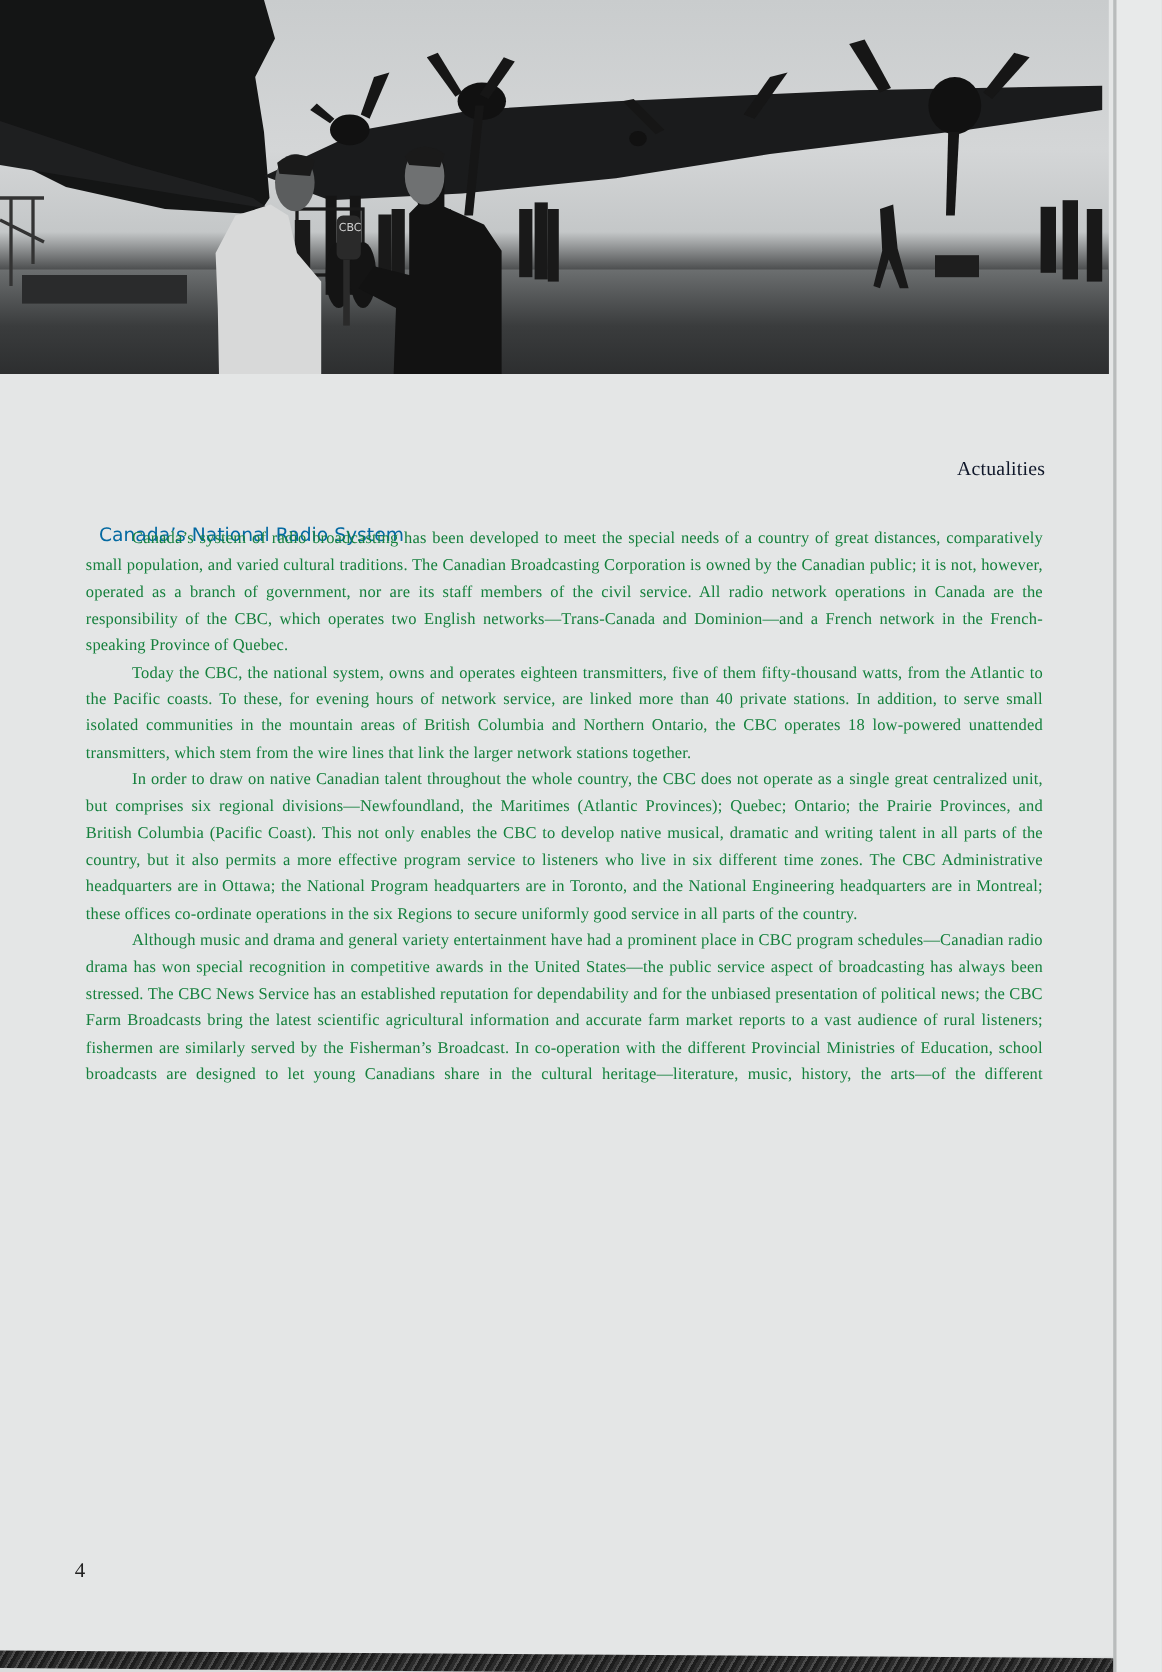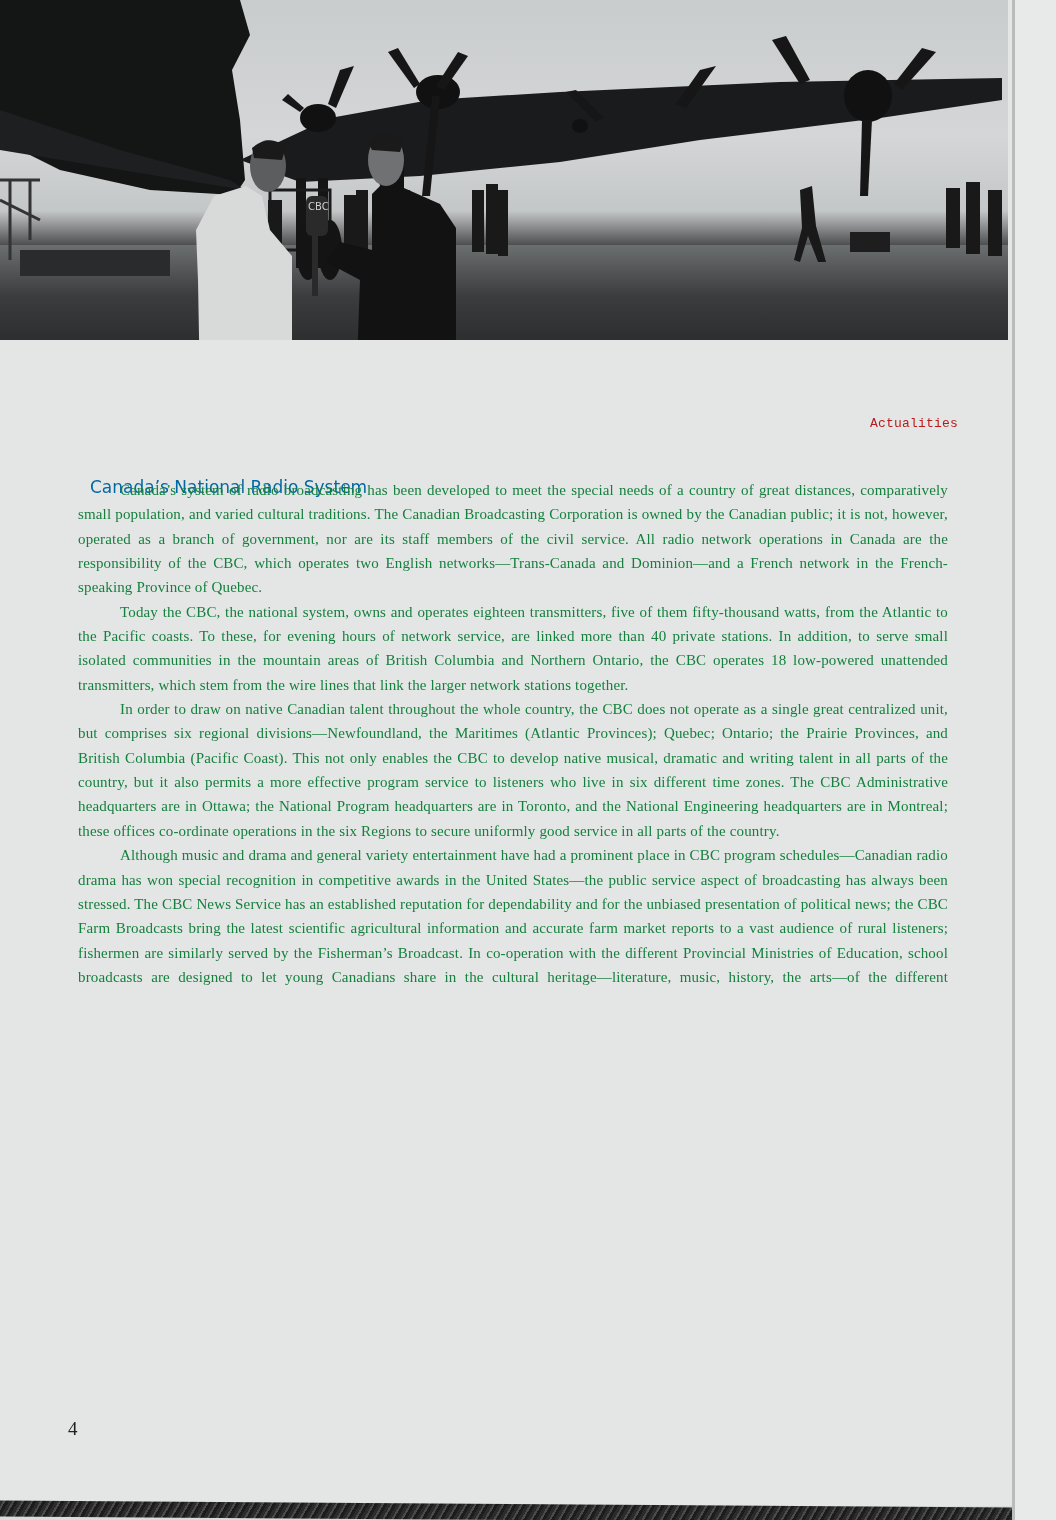--- a/index.html
+++ b/index.html
@@ -49,23 +49,23 @@
       background: linear-gradient(180deg, #c9cccd 0%, #d4d6d7 40%, #c4c7c8 62%, #4d4f50 72%, #2a2b2c 100%);
       overflow: hidden;
     }
     .photo svg { position: absolute; left: 0; top: 0; }
 
     
     .running-head {
       position: absolute;
       left: 870px;
       top: 416px;
-      font-family: Liberation Mono, monospace;
-      font-size: 13px;
-      color: #b91c1c;
+      font-family: Liberation Serif, serif;
+      font-size: 18px;
+      color: #0f172a;
       letter-spacing: 0.2px;
     }
     .section-title {
       position: absolute;
       left: 90px;
       top: 429px;
       font-family: "DejaVu Sans", sans-serif;
       font-size: 17px;
       color: #0369a1;
       margin-top: 48px;

